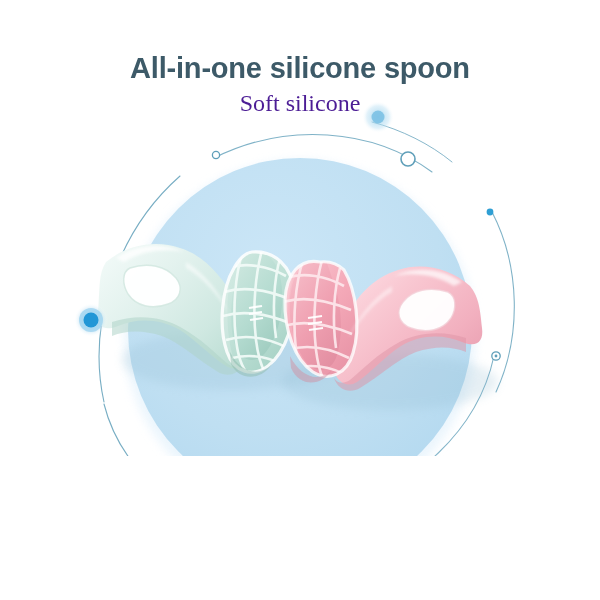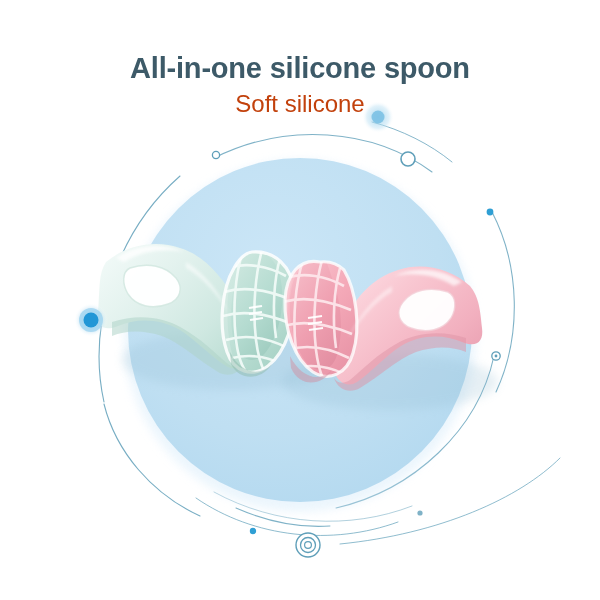--- a/index.html
+++ b/index.html
@@ -6,21 +6,21 @@
     margin: 0;
     padding: 0;
     background: #ffffff;
   }
   body {
     font-family: "Liberation Sans", sans-serif;
   }
   .banner {
     position: relative;
     width: 600px;
-    height: 600px;
+    height: 456px;
     background: #ffffff;
     overflow: hidden;
   }
   .heading-block {
     position: absolute;
     top: 52px;
     left: 0;
     width: 600px;
     text-align: center;
     z-index: 40;
@@ -29,24 +29,24 @@
     margin: 0;
     font-family: "Liberation Sans", sans-serif;
     font-size: 29px;
     font-weight: bold;
     letter-spacing: -0.2px;
     color: #3d5a68;
     line-height: 1.12;
   }
   .subtitle {
     margin: 6px 0 0 0;
-    font-family: Liberation Sans, sans-serif;
+    font-family: Liberation Serif, serif;
     font-size: 24px;
     font-weight: normal;
-    color: #c2410c;
+    color: #4c1d95;
     line-height: 1.15;
   }
   .stage {
     position: absolute;
     inset: 0;
     z-index: 10;
   }
   .stage svg {
     display: block;
     width: 600px;

